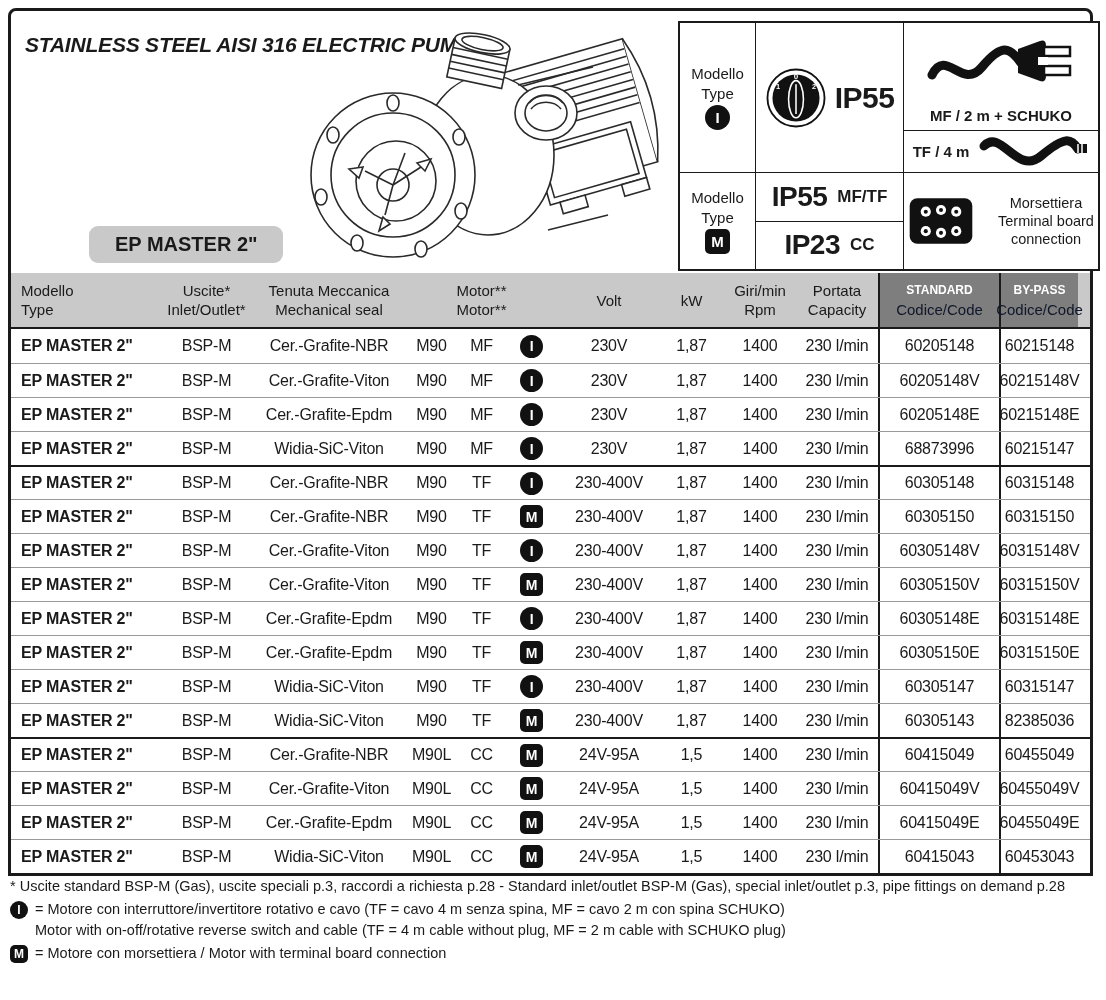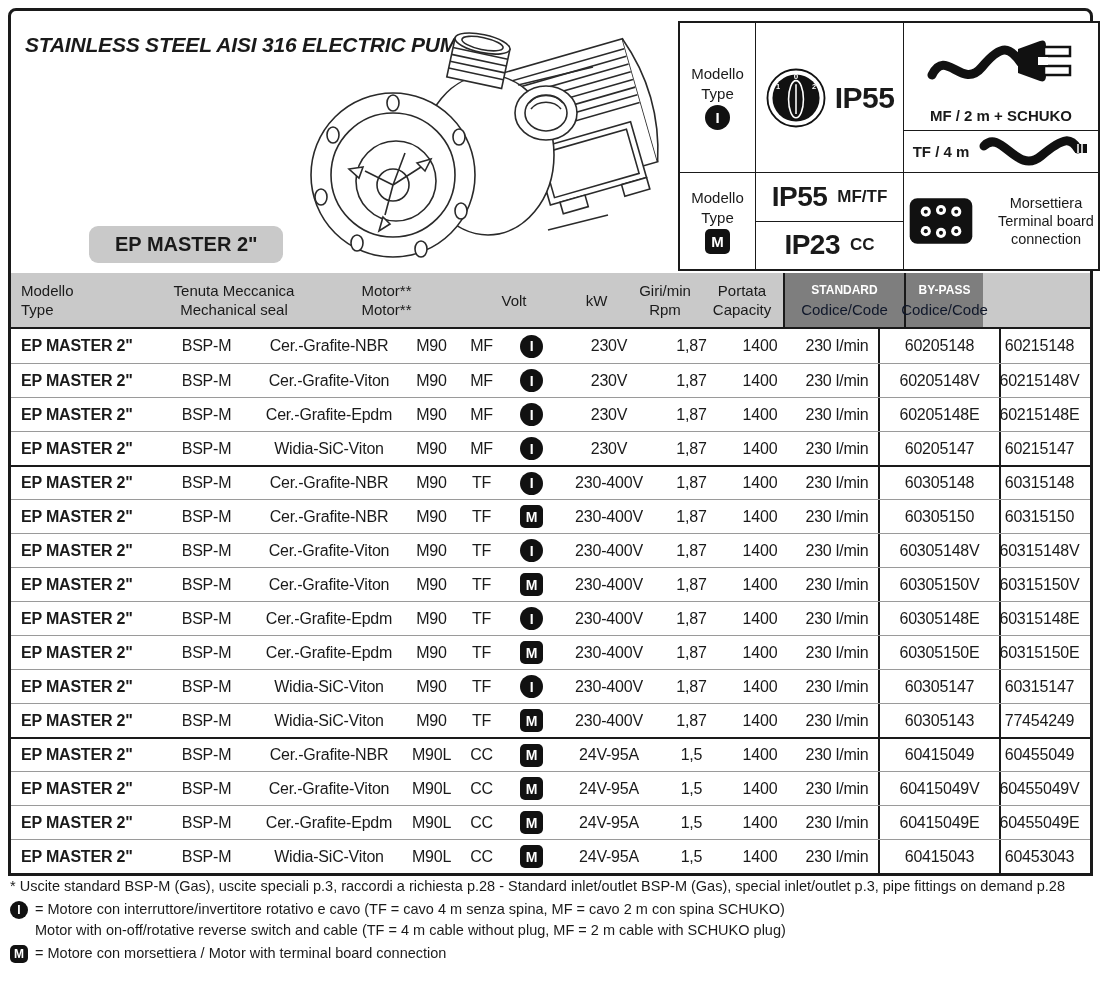--- a/index.html
+++ b/index.html
@@ -239,20 +239,24 @@
         </div>
       </div>
     </div>
 
     <div class="table-area">
       <div class="thead">
         <div class="th c-model">
           <span>Modello</span>
           <span>Type</span>
         </div>
+        <div class="th c-inlet">
+          <span>Uscite*</span>
+          <span>Inlet/Outlet*</span>
+        </div>
         <div class="th c-seal">
           <span>Tenuta Meccanica</span>
           <span>Mechanical seal</span>
         </div>
         <div class="th c-motorgrp">
           <span>Motor**</span>
           <span>Motor**</span>
         </div>
         <div class="th c-volt">
           <span>Volt</span>
@@ -332,21 +336,21 @@
             <div class="cell c-seal">Widia-SiC-Viton</div>
             <div class="cell c-motor">M90</div>
             <div class="cell c-phase">MF</div>
             <div class="cell c-sym">
               <span class="sym-circle">I</span>
             </div>
             <div class="cell c-volt">230V</div>
             <div class="cell c-kw">1,87</div>
             <div class="cell c-rpm">1400</div>
             <div class="cell c-cap">230 l/min</div>
-            <div class="cell c-std">60205147</div>
+            <div class="cell c-std">68873996</div>
             <div class="cell c-byp">60215147</div>
           </div>
           <div class="trow group-start">
             <div class="cell c-model">EP MASTER 2"</div>
             <div class="cell c-inlet">BSP-M</div>
             <div class="cell c-seal">Cer.-Grafite-NBR</div>
             <div class="cell c-motor">M90</div>
             <div class="cell c-phase">TF</div>
             <div class="cell c-sym">
               <span class="sym-circle">I</span>
@@ -461,21 +465,21 @@
             <div class="cell c-motor">M90</div>
             <div class="cell c-phase">TF</div>
             <div class="cell c-sym">
               <span class="sym-square">M</span>
             </div>
             <div class="cell c-volt">230-400V</div>
             <div class="cell c-kw">1,87</div>
             <div class="cell c-rpm">1400</div>
             <div class="cell c-cap">230 l/min</div>
             <div class="cell c-std">60305143</div>
-            <div class="cell c-byp">77454249</div>
+            <div class="cell c-byp">82385036</div>
           </div>
           <div class="trow group-start">
             <div class="cell c-model">EP MASTER 2"</div>
             <div class="cell c-inlet">BSP-M</div>
             <div class="cell c-seal">Cer.-Grafite-NBR</div>
             <div class="cell c-motor">M90L</div>
             <div class="cell c-phase">CC</div>
             <div class="cell c-sym">
               <span class="sym-square">M</span>
             </div>

